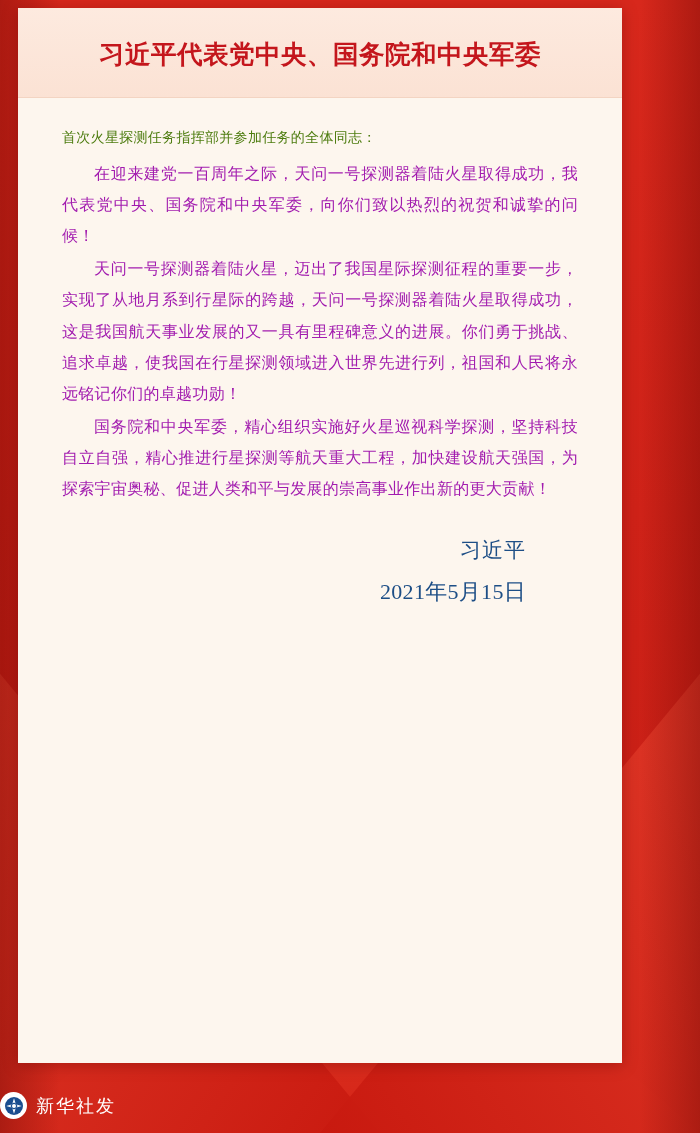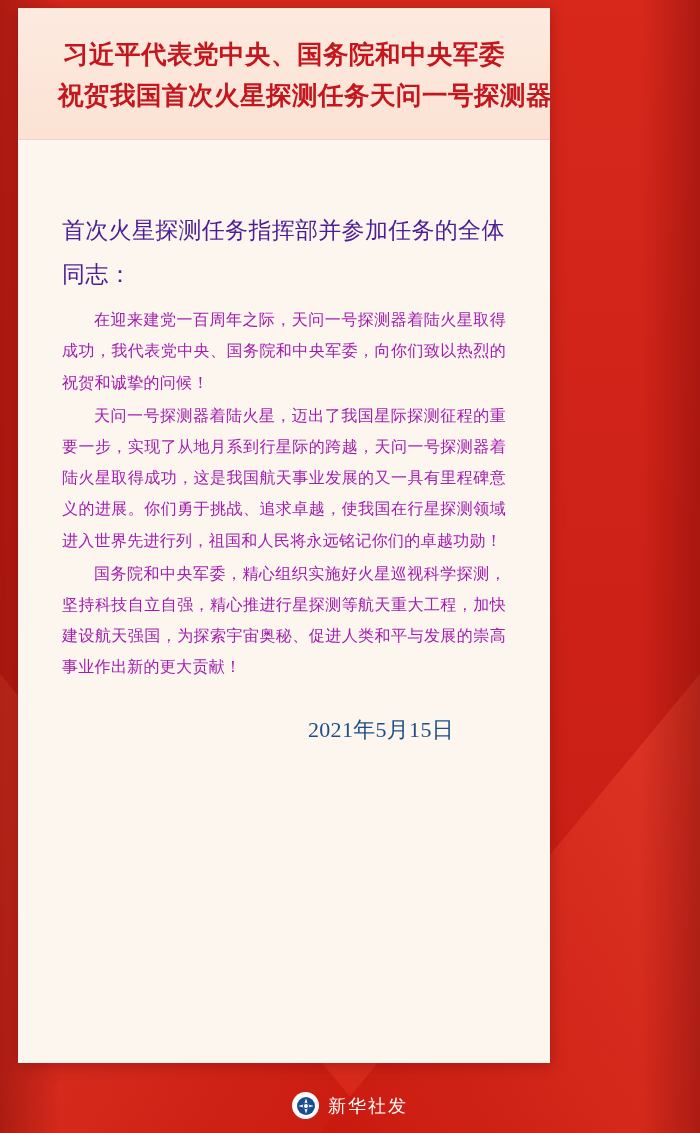--- a/index.html
+++ b/index.html
@@ -58,21 +58,21 @@
     right: 0; top: 0;
     width: 60px; height: 1133px;
     background: linear-gradient(270deg, rgba(120,10,5,.45), rgba(120,10,5,0));
   }
 
   
   .card {
     position: absolute;
     left: 18px;
     top: 8px;
-    width: 532px;
+    width: 604px;
     height: 1055px;
     background: #fdf6ee;
     box-shadow: 0 2px 14px rgba(90,5,0,.35);
   }
   .card-head {
     background: linear-gradient(180deg, #fdeadf 0%, #fbe2d4 100%);
     padding: 26px 40px 22px 40px;
     border-bottom: 1px solid #f3d4c2;
   }
   .title {
@@ -84,26 +84,25 @@
     letter-spacing: .5px;
     font-family: "Liberation Serif", "DejaVu Serif", serif;
   }
   .title div { white-space: nowrap; }
 
   .card-body {
     padding: 26px 44px 10px 44px;
     color: #1d4a7a;
   }
   .salutation {
-    font-size: 23px;
+    font-size: 14px;
     line-height: 1.95;
-    color: #4c1d95;
+    color: #4d7c0f;
     margin-bottom: 6px;
     letter-spacing: .3px;
-    margin-top: 43px;
   }
   .para {
     font-size: 16px;
     line-height: 1.95;
     color: #a21caf;
     text-indent: 2em;
     text-align: justify;
     letter-spacing: .3px;
     margin-bottom: 2px;
   }
@@ -125,21 +124,20 @@
   }
 
   
   .footer {
     position: absolute;
     left: 0;
     bottom: 14px;
     width: 700px;
     display: flex;
     align-items: center;
-    justify-content: center;
     gap: 9px;
   }
   .logo-circle {
     width: 27px;
     height: 27px;
     border-radius: 50%;
     background: #ffffff;
     display: flex;
     align-items: center;
     justify-content: center;
@@ -161,31 +159,31 @@
 <div class="flap-left"></div>
 <div class="flap-right"></div>
 <div class="corner-dark-l"></div>
 <div class="corner-dark-r"></div>
 
 <div class="card">
 
   <div class="card-head">
     <div class="title">
       <div>习近平代表党中央、国务院和中央军委</div>
-      <div>祝贺我国首次火星探测任务天问一号探测器</div>
     </div>
   </div>
 
   <div class="card-body">
     <div class="salutation">首次火星探测任务指挥部并参加任务的全体同志：</div>
     <p class="para">在迎来建党一百周年之际，天问一号探测器着陆火星取得成功，我代表党中央、国务院和中央军委，向你们致以热烈的祝贺和诚挚的问候！</p>
     <p class="para">天问一号探测器着陆火星，迈出了我国星际探测征程的重要一步，实现了从地月系到行星际的跨越，天问一号探测器着陆火星取得成功，这是我国航天事业发展的又一具有里程碑意义的进展。你们勇于挑战、追求卓越，使我国在行星探测领域进入世界先进行列，祖国和人民将永远铭记你们的卓越功勋！</p>
     <p class="para">国务院和中央军委，精心组织实施好火星巡视科学探测，坚持科技自立自强，精心推进行星探测等航天重大工程，加快建设航天强国，为探索宇宙奥秘、促进人类和平与发展的崇高事业作出新的更大贡献！</p>
 
     <div class="sign">
+      <div class="name">习近平</div>
       <div class="date">2021年5月15日</div>
     </div>
   </div>
 </div>
 
 <div class="footer">
   <span class="logo-circle">
     <svg width="22" height="22" viewBox="0 0 22 22" aria-hidden="true">
       <circle cx="11" cy="11" r="10.5" fill="#ffffff"></circle>
       <circle cx="11" cy="11" r="9" fill="#1a4d8f"></circle>

